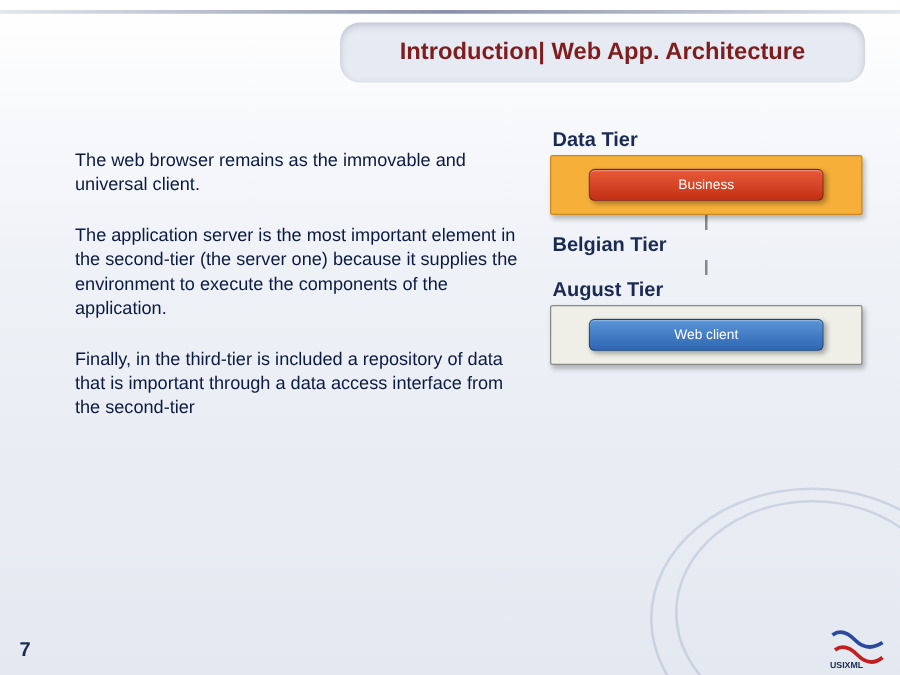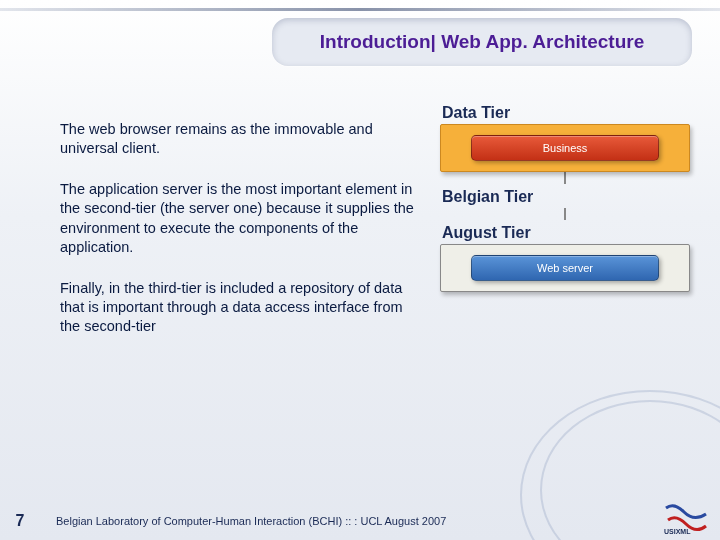--- a/index.html
+++ b/index.html
@@ -16,21 +16,21 @@
     opacity: 0.6;
   }
   .title-box {
     position: absolute;
     top: 18px; left: 272px;
     width: 420px; height: 48px;
     background: #e6eaf2;
     border-radius: 16px;
     box-shadow: inset 0 2px 6px rgba(60,70,110,0.25), 0 1px 2px rgba(255,255,255,0.6);
     display: flex; align-items: center; justify-content: center;
-    color: #4c1d95; font-weight: bold; font-size: 19px;
+    color: #7f1d1d; font-weight: bold; font-size: 19px;
   }
   .body-area {
     position: absolute;
     top: 120px; left: 60px;
     width: 360px;
     color: #0a1a40;
     font-size: 14.5px;
     line-height: 1.32;
   }
   .body-area p { margin-bottom: 22px; }
@@ -123,27 +123,26 @@
     <div class="group-box orange-group" style="padding:10px 30px;">
       <div class="chip red">Business</div>
     </div>
     <div class="vconn"></div>
 
     <div class="tier-label">Belgian Tier</div>
     <div class="vconn"></div>
 
     <div class="tier-label">August Tier</div>
     <div class="group-box" style="padding:10px 30px;">
-      <div class="chip blue">Web server</div>
+      <div class="chip blue">Web client</div>
     </div>
   </div>
 
   <div class="footer">
     <div class="page-num">7</div>
-    <div class="footer-text">Belgian Laboratory of Computer-Human Interaction (BCHI) :: : UCL  August 2007</div>
   </div>
 
   <div class="logo">
     <svg viewBox="0 0 48 36">
       <path d="M4 8 Q12 2 22 12 Q32 22 44 14" stroke="#2a4aa0" stroke-width="3" fill="none"></path>
       <path d="M6 20 Q14 14 24 24 Q34 34 44 26" stroke="#c02020" stroke-width="3" fill="none"></path>
       <text x="2" y="34" font-size="7" fill="#1a2a55" font-weight="bold">USIXML</text>
     </svg>
   </div>
 

